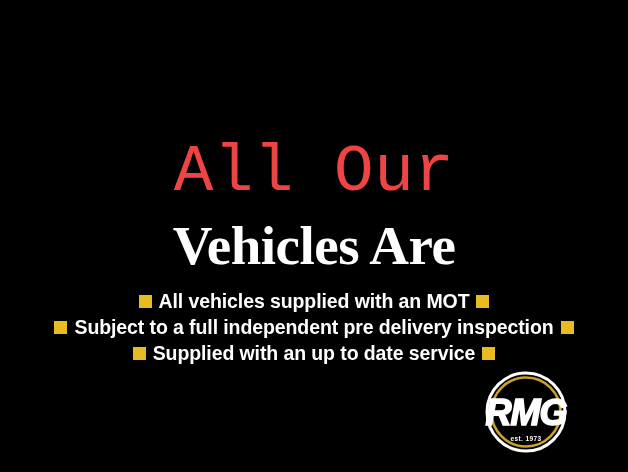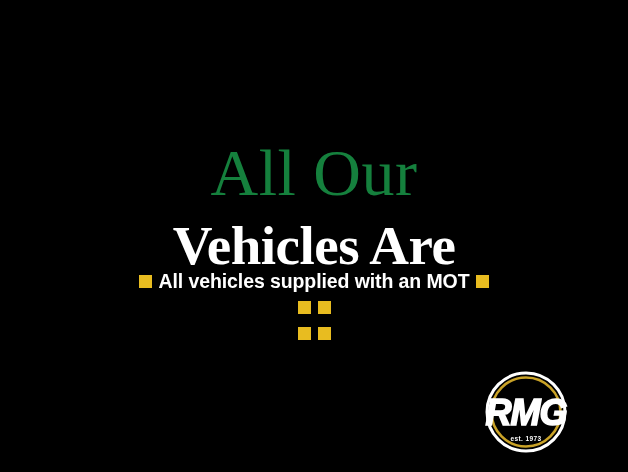--- a/index.html
+++ b/index.html
@@ -27,44 +27,44 @@
   .headline-block {
     position: absolute;
     top: 140px;
     left: 0;
     width: 628px;
     text-align: center;
   }
 
   .headline-line-1 {
     display: block;
-    font-family: Liberation Serif, serif;
+    font-family: Liberation Mono, monospace;
     font-size: 66px;
     font-weight: 300;
     line-height: 66px;
     letter-spacing: 0.5px;
-    color: #15803d;
+    color: #ef4444;
     transform: scaleX(1.0);
   }
 
   .headline-line-2 {
     display: block;
     margin-top: 12px;
     font-family: Liberation Serif, serif;
     font-size: 55px;
     font-weight: 700;
     line-height: 55px;
     letter-spacing: -0.5px;
     color: #ffffff;
   }
 
   
   .bullets-block {
     position: absolute;
-    top: 268px;
+    top: 288px;
     left: 0;
     width: 628px;
   }
 
   .bullet-line {
     display: flex;
     align-items: center;
     justify-content: center;
     height: 26px;
     gap: 7px;
@@ -116,26 +116,28 @@
   <div class="bullets-block">
 
     <div class="bullet-line">
       <span class="bullet-square"></span>
       <span class="bullet-text">All vehicles supplied with an MOT</span>
       <span class="bullet-square"></span>
     </div>
 
     <div class="bullet-line">
       <span class="bullet-square"></span>
+      <span class="bullet-text">Subject to a full independent pre delivery inspection</span>
       <span class="bullet-square"></span>
     </div>
 
 
     <div class="bullet-line">
       <span class="bullet-square"></span>
+      <span class="bullet-text">Supplied with an up to date service</span>
       <span class="bullet-square"></span>
     </div>
 
   </div>
 
   <div class="logo-wrap">
     <svg class="logo-svg" viewBox="0 0 135 100">
       <defs>
         <clipPath id="bannerClip">
           <rect x="0" y="0" width="135" height="100"></rect>

